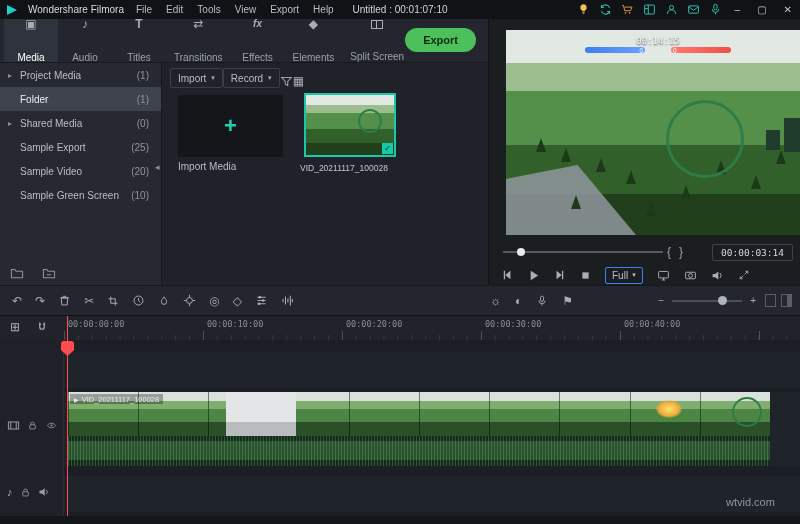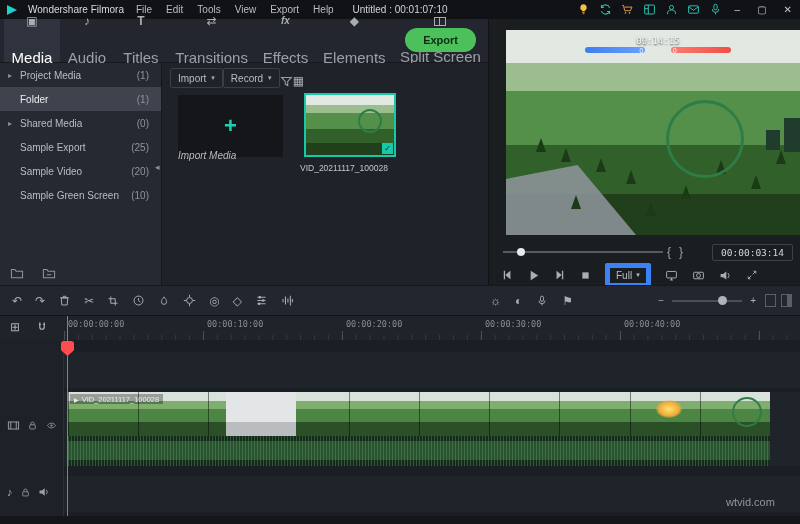--- a/index.html
+++ b/index.html
@@ -10,40 +10,40 @@
   
   .titlebar{position:absolute;left:0;top:0;width:800px;height:19px;background:#101216;display:flex;align-items:center;gap:10px;padding:0 6px;box-sizing:border-box;}
   .menu-item{color:#b9bdc4;font-size:10px;padding:0 2px;cursor:default;}
   .tb-title{position:absolute;left:300px;top:0;width:200px;height:19px;display:flex;align-items:center;justify-content:center;color:#cfd3d9;}
   .tb-right{position:absolute;right:4px;top:0;height:19px;display:flex;align-items:center;gap:9px;}
   .winbtn{color:#c2c6cc;font-size:10px;padding:0 4px;cursor:default;}
   
   .topbar{position:absolute;left:0;top:19px;width:488px;height:44px;background:#23262e;display:flex;align-items:stretch;padding-left:4px;box-sizing:border-box;border-bottom:1px solid #16181c;}
   .tab{display:flex;flex-direction:column;align-items:center;justify-content:center;gap:3px;padding:0 8px;color:#9ba0a8;min-width:38px;}
   .tab .t-ic{font-size:12px;line-height:12px;}
-  .tab .t-lbl{font-size:15px;white-space:nowrap;margin-top:19px;}
+  .tab .t-lbl{font-size:10px;white-space:nowrap;margin-top:19px;}
   .tab.active{background:#2f333d;color:#fff;}
   .export-btn{position:absolute;right:12px;top:9px;height:24px;padding:0 18px;background:#4cc05a;color:#0e2c14;font-weight:bold;font-size:11px;border-radius:13px;display:flex;align-items:center;}
   
   .sidebar{position:absolute;left:0;top:63px;width:162px;height:222px;background:#262931;box-sizing:border-box;border-right:1px solid #16181c;}
   .sb-item{display:flex;align-items:center;height:24px;padding:0 12px 0 8px;color:#b9bdc3;}
   .sb-item .caret{width:12px;color:#8b9097;font-size:8px;}
   .sb-item .lbl{flex:1;white-space:nowrap;overflow:hidden;}
   .sb-item .cnt{color:#8f949b;}
   .sb-item.indent{padding-left:20px;}
   .sb-item.selected{background:#3e434e;color:#eceef1;}
   .sb-foot{position:absolute;left:10px;bottom:6px;display:flex;gap:18px;}
   
   .media{position:absolute;left:162px;top:63px;width:326px;height:222px;background:#1f2229;box-sizing:border-box;}
   .m-toolbar{display:flex;align-items:flex-end;padding:5px 8px;}
   .m-btn{display:flex;align-items:center;gap:5px;height:18px;padding:0 7px;border:1px solid #3a3f47;border-radius:2px;color:#b9bdc3;}
   .m-search{display:flex;align-items:center;gap:5px;height:18px;padding:0 8px;border:1px solid #3a3f47;border-radius:9px;flex:1;}
   .m-search input{background:transparent;border:none;outline:none;color:#9ba0a8;font-size:9.5px;width:100%;font-family:"Liberation Sans",sans-serif;}
   .tile{position:absolute;left:16px;top:32px;width:105px;height:62px;background:#14161a;display:flex;align-items:center;justify-content:center;color:#1fd0ae;font-size:22px;font-weight:bold;}
-  .tile-lbl{position:absolute;left:16px;top:87px;width:105px;color:#b9bdc3;font-style:italic;}
+  .tile-lbl{position:absolute;left:16px;top:98px;width:105px;color:#b9bdc3;}
   .clip-card{position:absolute;left:142px;top:30px;width:92px;height:64px;border:2px solid #17c9a8;box-sizing:border-box;}
   .clip-lbl{position:absolute;left:138px;top:100px;width:110px;font-size:8.5px;color:#c2c6cc;}
   .check{position:absolute;right:1px;bottom:1px;width:11px;height:11px;background:#17c9a8;color:#0d2a22;font-size:8px;display:flex;align-items:center;justify-content:center;}
   .collapse-arrow{position:absolute;left:155px;top:162px;color:#8b9097;font-size:9px;}
   
   .scene{background:linear-gradient(180deg,#e2e9e2 0%,#e2e9e2 16%,#9cbe8e 16%,#9cbe8e 30%,#55904b 30%,#55904b 56%,#31602b 56%,#31602b 80%,#223f1c 80%,#223f1c 100%);}
   .tree{position:absolute;width:0;height:0;border-left:5px solid transparent;border-right:5px solid transparent;border-bottom:14px solid #1d3a18;}
   
   .preview{position:absolute;left:488px;top:19px;width:312px;height:266px;background:#1b1e21;box-sizing:border-box;border-left:1px solid #101216;}
   .pv-video{position:absolute;left:17px;top:11px;width:304px;height:205px;overflow:hidden;}
@@ -55,21 +55,21 @@
   .ovl-bars{display:flex;align-items:center;gap:26px;}
   .bar{height:6px;width:58px;border-radius:3px;display:flex;align-items:center;color:#fff;font-size:6.5px;}
   .bar.blue{background:linear-gradient(90deg,#3e7ef0,#6aa0ff);justify-content:flex-end;padding-right:2px;}
   .bar.red{background:linear-gradient(90deg,#ff7a70,#f04f46);justify-content:flex-start;padding-left:2px;}
   .pv-row1{position:absolute;left:0;top:224px;width:312px;height:18px;display:flex;align-items:center;}
   .seek{position:relative;width:160px;height:2px;background:#565b63;margin-left:14px;}
   .seek .dot{position:absolute;left:14px;top:-3px;width:8px;height:8px;border-radius:50%;background:#e8eaee;}
   .brace{color:#9ba0a8;font-size:12px;padding:0 4px;}
   .timebox{margin-left:auto;margin-right:8px;border:1px solid #3d424a;border-radius:2px;height:15px;display:flex;align-items:center;padding:0 8px;color:#d2d5da;font-family:"DejaVu Sans Mono",monospace;font-size:9.5px;}
   .pv-row2{position:absolute;left:0;top:245px;width:312px;height:22px;display:flex;align-items:center;gap:14px;padding:0 12px;box-sizing:border-box;color:#c6cad0;}
-  .fullbox{display:flex;align-items:center;gap:4px;border:5px solid #3b82f6;border-radius:2px;height:15px;padding:0 6px;color:#b9bdc3;}
+  .fullbox{display:flex;align-items:center;gap:4px;border:1px solid #3b82f6;border-radius:2px;height:15px;padding:0 6px;color:#b9bdc3;}
   
   .etb{position:absolute;left:0;top:285px;width:800px;height:31px;background:#23262e;border-top:1px solid #16181c;border-bottom:1px solid #101216;display:flex;align-items:center;box-sizing:border-box;}
   .etb-left{display:flex;align-items:center;gap:13px;padding-left:12px;font-size:12px;color:#b4b8bf;}
   .etb-right{position:absolute;left:490px;display:flex;align-items:center;gap:14px;font-size:12px;color:#b4b8bf;}
   .zoomctl{position:absolute;right:44px;display:flex;align-items:center;gap:8px;color:#b4b8bf;}
   .zoom-track{position:relative;width:70px;height:2px;background:#4a4f57;}
   .zoom-handle{position:absolute;left:46px;top:-4px;width:9px;height:9px;border-radius:50%;background:#aeb3ba;}
   .ptoggle{position:absolute;right:8px;display:flex;gap:5px;}
   .ptoggle div{width:11px;height:13px;border:1px solid #5a5f67;box-sizing:border-box;}
   .ptoggle .fill{background:linear-gradient(90deg,transparent 50%,#5a5f67 50%);}

